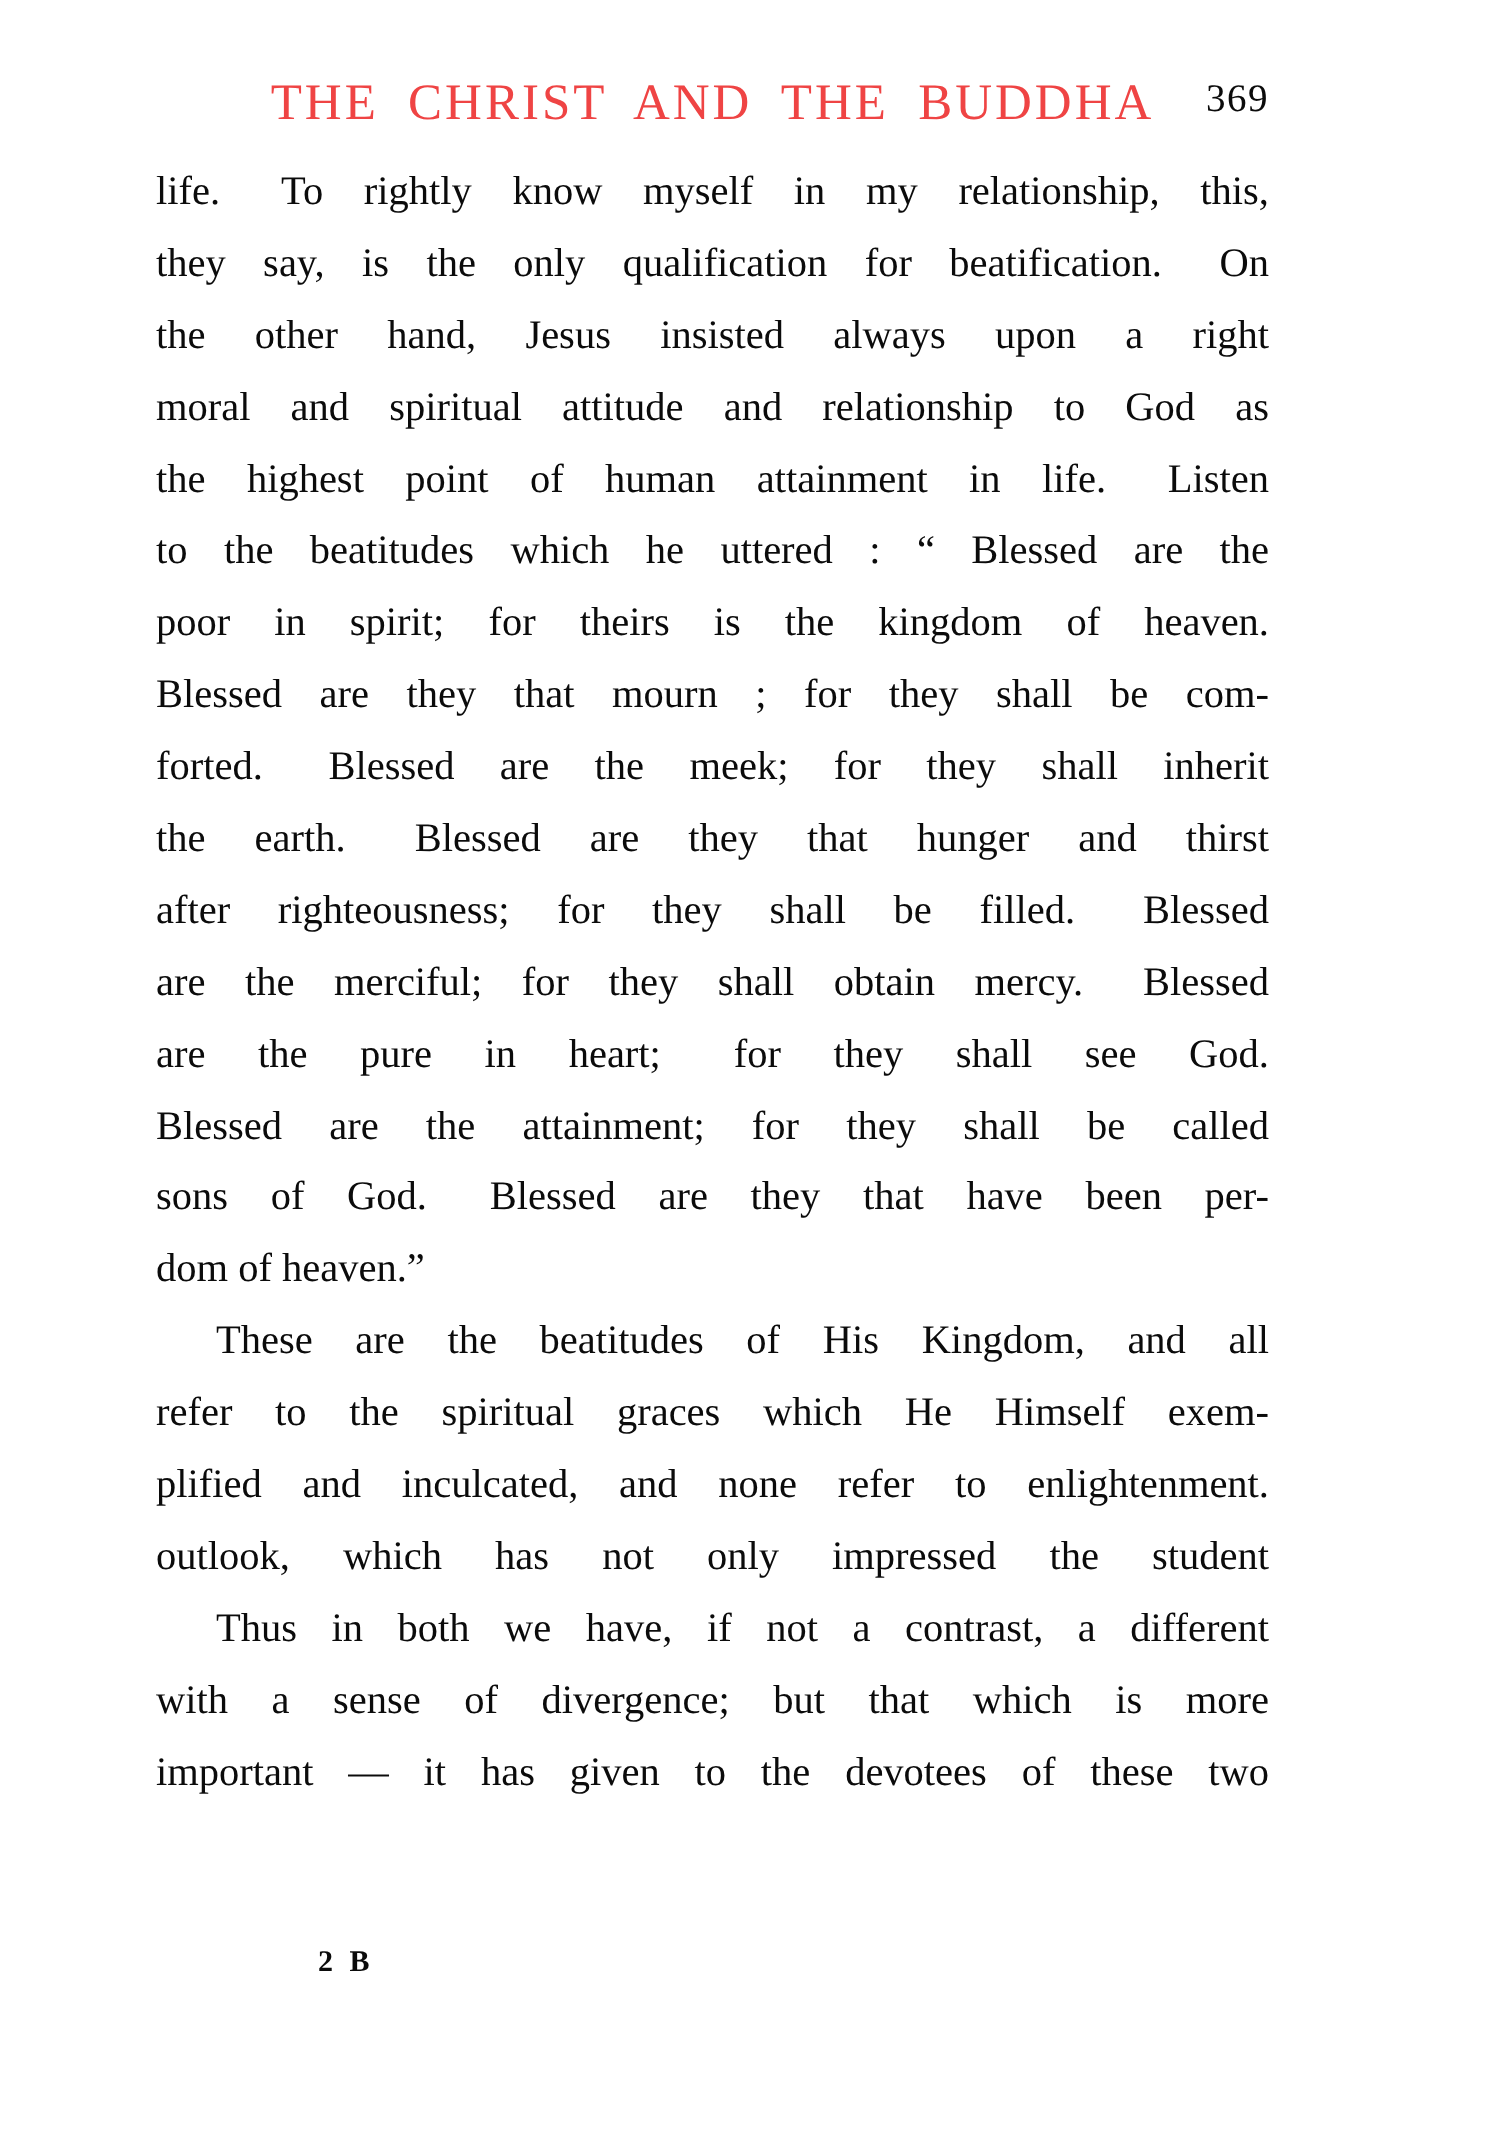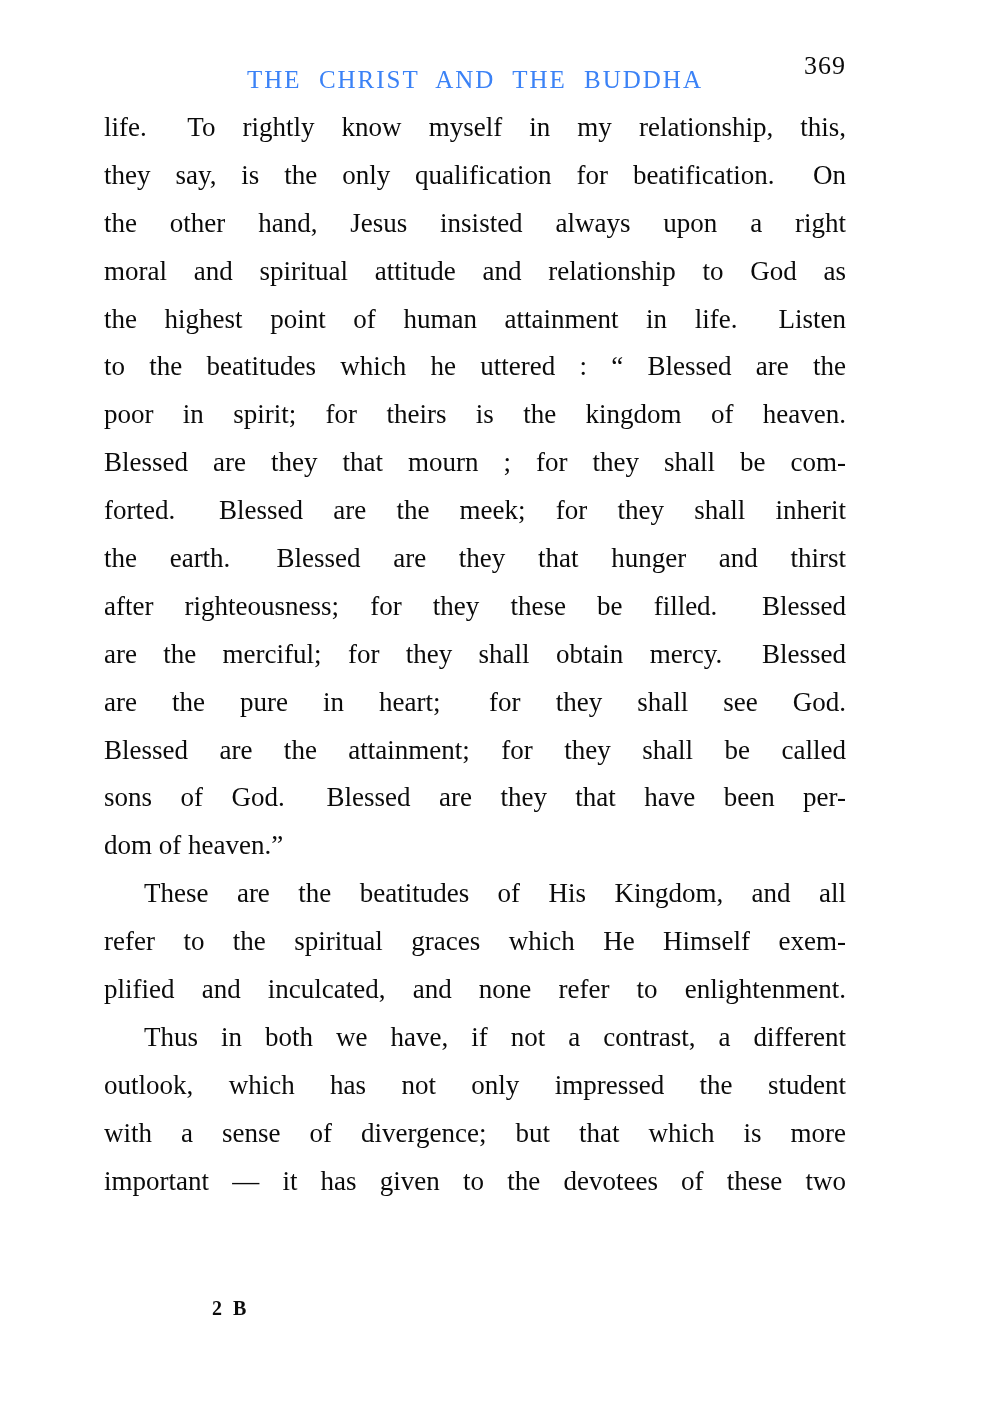--- a/index.html
+++ b/index.html
@@ -23,26 +23,26 @@
     position: absolute;
     top: 50px;
     left: 104px;
     width: 742px;
     height: 36px;
   }
   .head-title {
     position: absolute;
     left: 50%;
     transform: translateX(-50%);
-    top: 16px;
-    font-size: 25px;
+    top: 0;
+    font-size: 34px;
     letter-spacing: 2px;
     word-spacing: 9px;
     white-space: nowrap;
-    color: #3b82f6;
+    color: #ef4444;
   }
   .folio {
     position: absolute;
     right: 0;
     top: 1px;
     font-size: 26px;
     letter-spacing: 1px;
   }
   .textblock {
     position: absolute;
@@ -93,30 +93,30 @@
     <p class="line">life.  To rightly know myself in my relationship, this,</p>
     <p class="line">they say, is the only qualification for beatification.  On</p>
     <p class="line">the other hand, Jesus insisted always upon a right</p>
     <p class="line">moral and spiritual attitude and relationship to God as</p>
     <p class="line">the highest point of human attainment in life.  Listen</p>
     <p class="line">to the beatitudes which he uttered : “ Blessed are the</p>
     <p class="line">poor in spirit; for theirs is the kingdom of heaven.</p>
     <p class="line">Blessed are they that mourn ; for they shall be com-</p>
     <p class="line">forted.  Blessed are the meek; for they shall inherit</p>
     <p class="line">the earth.  Blessed are they that hunger and thirst</p>
-    <p class="line">after righteousness; for they these be filled.  Blessed</p>
+    <p class="line">after righteousness; for they shall be filled.  Blessed</p>
     <p class="line">are the merciful; for they shall obtain mercy.  Blessed</p>
     <p class="line">are the pure in heart;  for they shall see God.</p>
     <p class="line">Blessed are the attainment; for they shall be called</p>
     <p class="line">sons of God.  Blessed are they that have been per-</p>
     <p class="line short">dom of heaven.”</p>
     <p class="line indent">These are the beatitudes of His Kingdom, and all</p>
     <p class="line">refer to the spiritual graces which He Himself exem-</p>
     <p class="line">plified and inculcated, and none refer to enlightenment.</p>
+    <p class="line">outlook, which has not only impressed the student</p>
     <p class="line indent">Thus in both we have, if not a contrast, a different</p>
-    <p class="line">outlook, which has not only impressed the student</p>
     <p class="line">with a sense of divergence; but that which is more</p>
     <p class="line">important — it has given to the devotees of these two</p>
   </main>
 
   <div class="signature">2 B</div>
 
 </div>
 
 </body></html>

